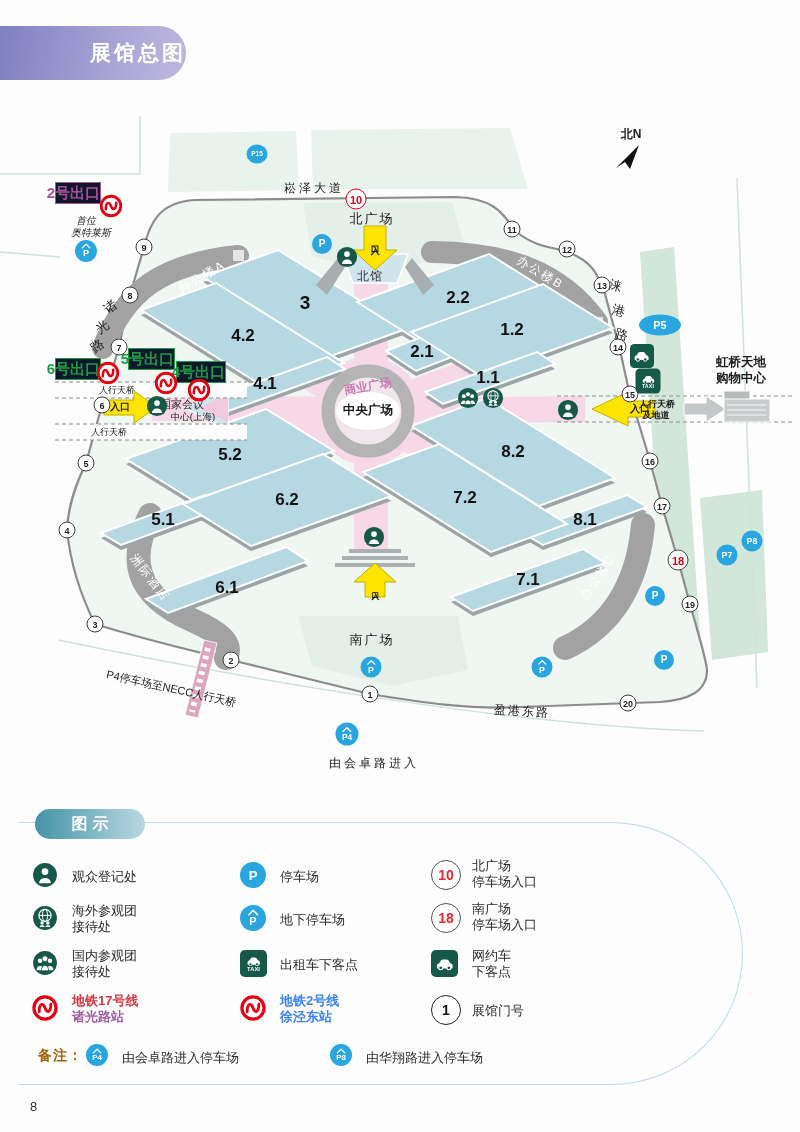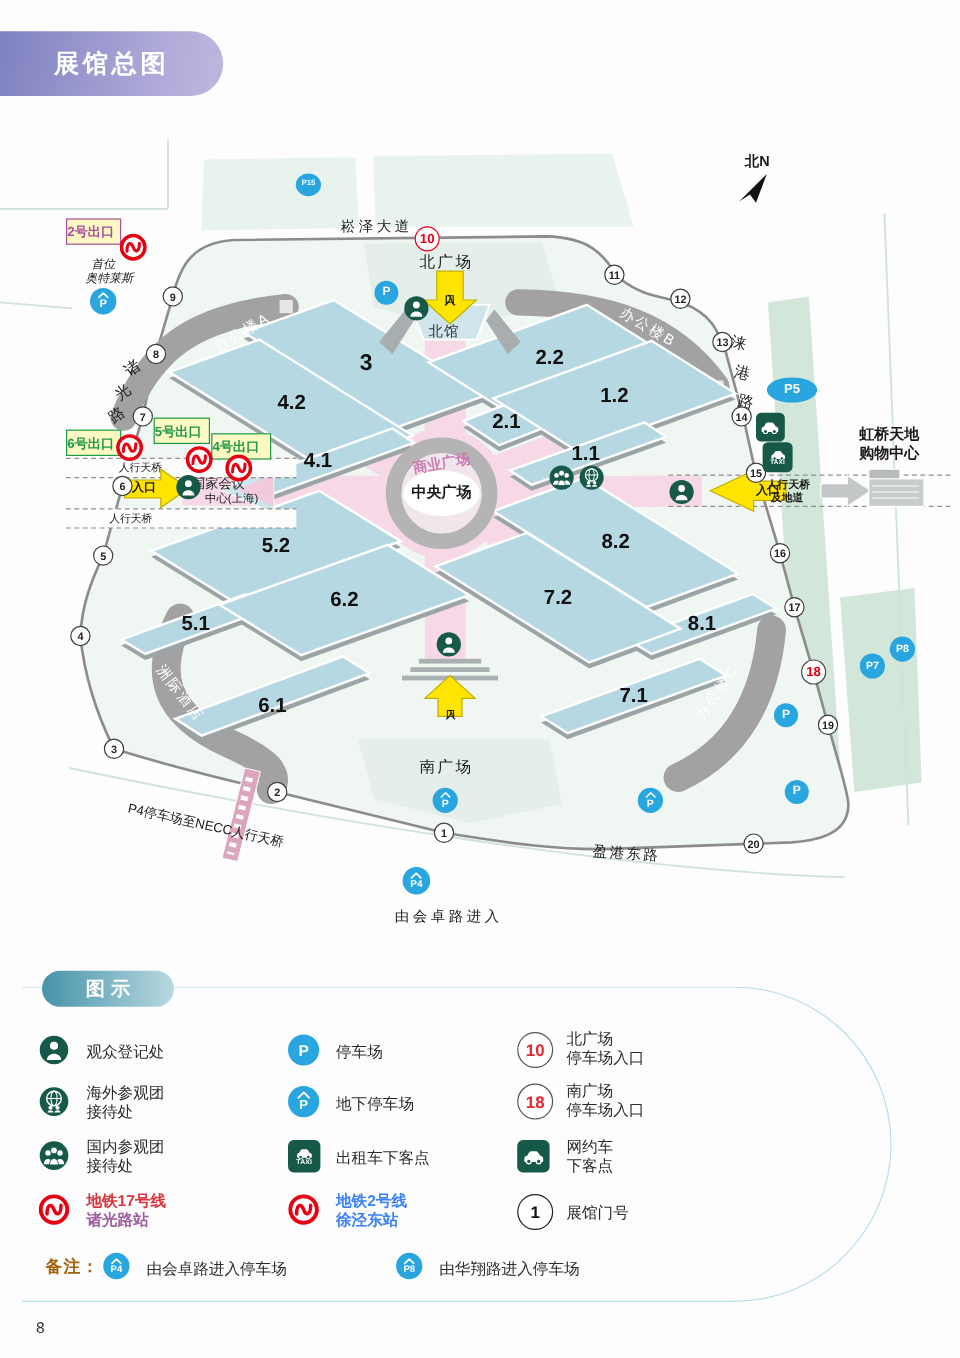--- a/index.html
+++ b/index.html
@@ -5,21 +5,21 @@
   html,body{margin:0;padding:0;background:#fff}
   #stage{position:relative;width:800px;height:1132px;background:#fcfdfc;font-family:"Liberation Sans",sans-serif;overflow:hidden}
   .a{position:absolute}
   .c{transform:translate(-50%,-50%)}
   .t{font-size:12px;color:#1a1a1a;white-space:nowrap;line-height:1.15}
   .b{font-weight:bold}
   svg{display:block}
   
   .banner{left:0;top:26px;width:186px;height:54px;border-radius:0 28px 28px 0;
     background:linear-gradient(100deg,#7e81c0,#b2acda 75%,#bdb7df);
-    display:flex;align-items:center;justify-content:center}
+    display:flex;align-items:center;justify-content:flex-end}
   .banner span{color:#fff;font-size:21px;font-weight:bold;letter-spacing:3px}
   
   .pcircle{background:#29a6df;border-radius:50%;display:flex;align-items:center;justify-content:center}
   .pcircle span{color:#fff;font-weight:bold;font-size:.5em;line-height:1}
   .pcircle.s3 span{font-size:.36em}
   .pcircle.s25 span{font-size:.42em}
   .phouse{background:#29a6df;border-radius:50%;display:flex;flex-direction:column;align-items:center;justify-content:center}
   .phouse svg{width:.55em;height:.26em;margin-bottom:.02em}
   .phouse span{color:#fff;font-weight:bold;font-size:.42em;line-height:1}
   .phouse.s25 span{font-size:.36em}
@@ -30,22 +30,22 @@
   .gate.red.dark{border-color:#4a4a4a}
   .gate.lg{width:28px;height:28px;border:1.6px solid #555;color:#e8262d;font-size:14px}
   .gate.lg.blk{color:#111;border-color:#222}
   
   .taxi{background:#175949;display:flex;flex-direction:column;align-items:center;justify-content:center;border-radius:.18em}
   .taxi svg{width:.72em;height:.4em}
   .taxi span{color:#fff;font-weight:bold;font-size:.21em;letter-spacing:.03em;line-height:1.1}
   .carbox{background:#175949;display:flex;align-items:center;justify-content:center;border-radius:.18em}
   .carbox svg{width:.8em;height:.55em}
   
-  .exitbox{background:#fef9c3;border:1.5px solid;font-weight:bold;font-size:11px;
-    display:flex;align-items:center;justify-content:flex-start;white-space:nowrap}
+  .exitbox{background:#0f172a;border:1.5px solid;font-weight:bold;font-size:15px;
+    display:flex;align-items:center;justify-content:flex-end;white-space:nowrap}
   .exitbox.g{border-color:#1d9a48;color:#1d9a48}
   .exitbox.pu{border-color:#a8519f;color:#a8519f}
   .vert{writing-mode:vertical-rl;letter-spacing:1px}
   .hall{font-size:17px;font-weight:bold;color:#111;white-space:nowrap}
   .roadchar{font-size:13px;color:#222;white-space:nowrap}
   .bandtxt{font-size:12px;color:#fff;letter-spacing:2px;white-space:nowrap}
   
   .lg-border{left:18px;top:822px;width:724px;height:261px;border:1.5px solid #b9dcec;border-left:none;
     border-radius:0 170px 170px 0}
   .lg-pill{left:35px;top:809px;width:110px;height:30px;border-radius:15px;

